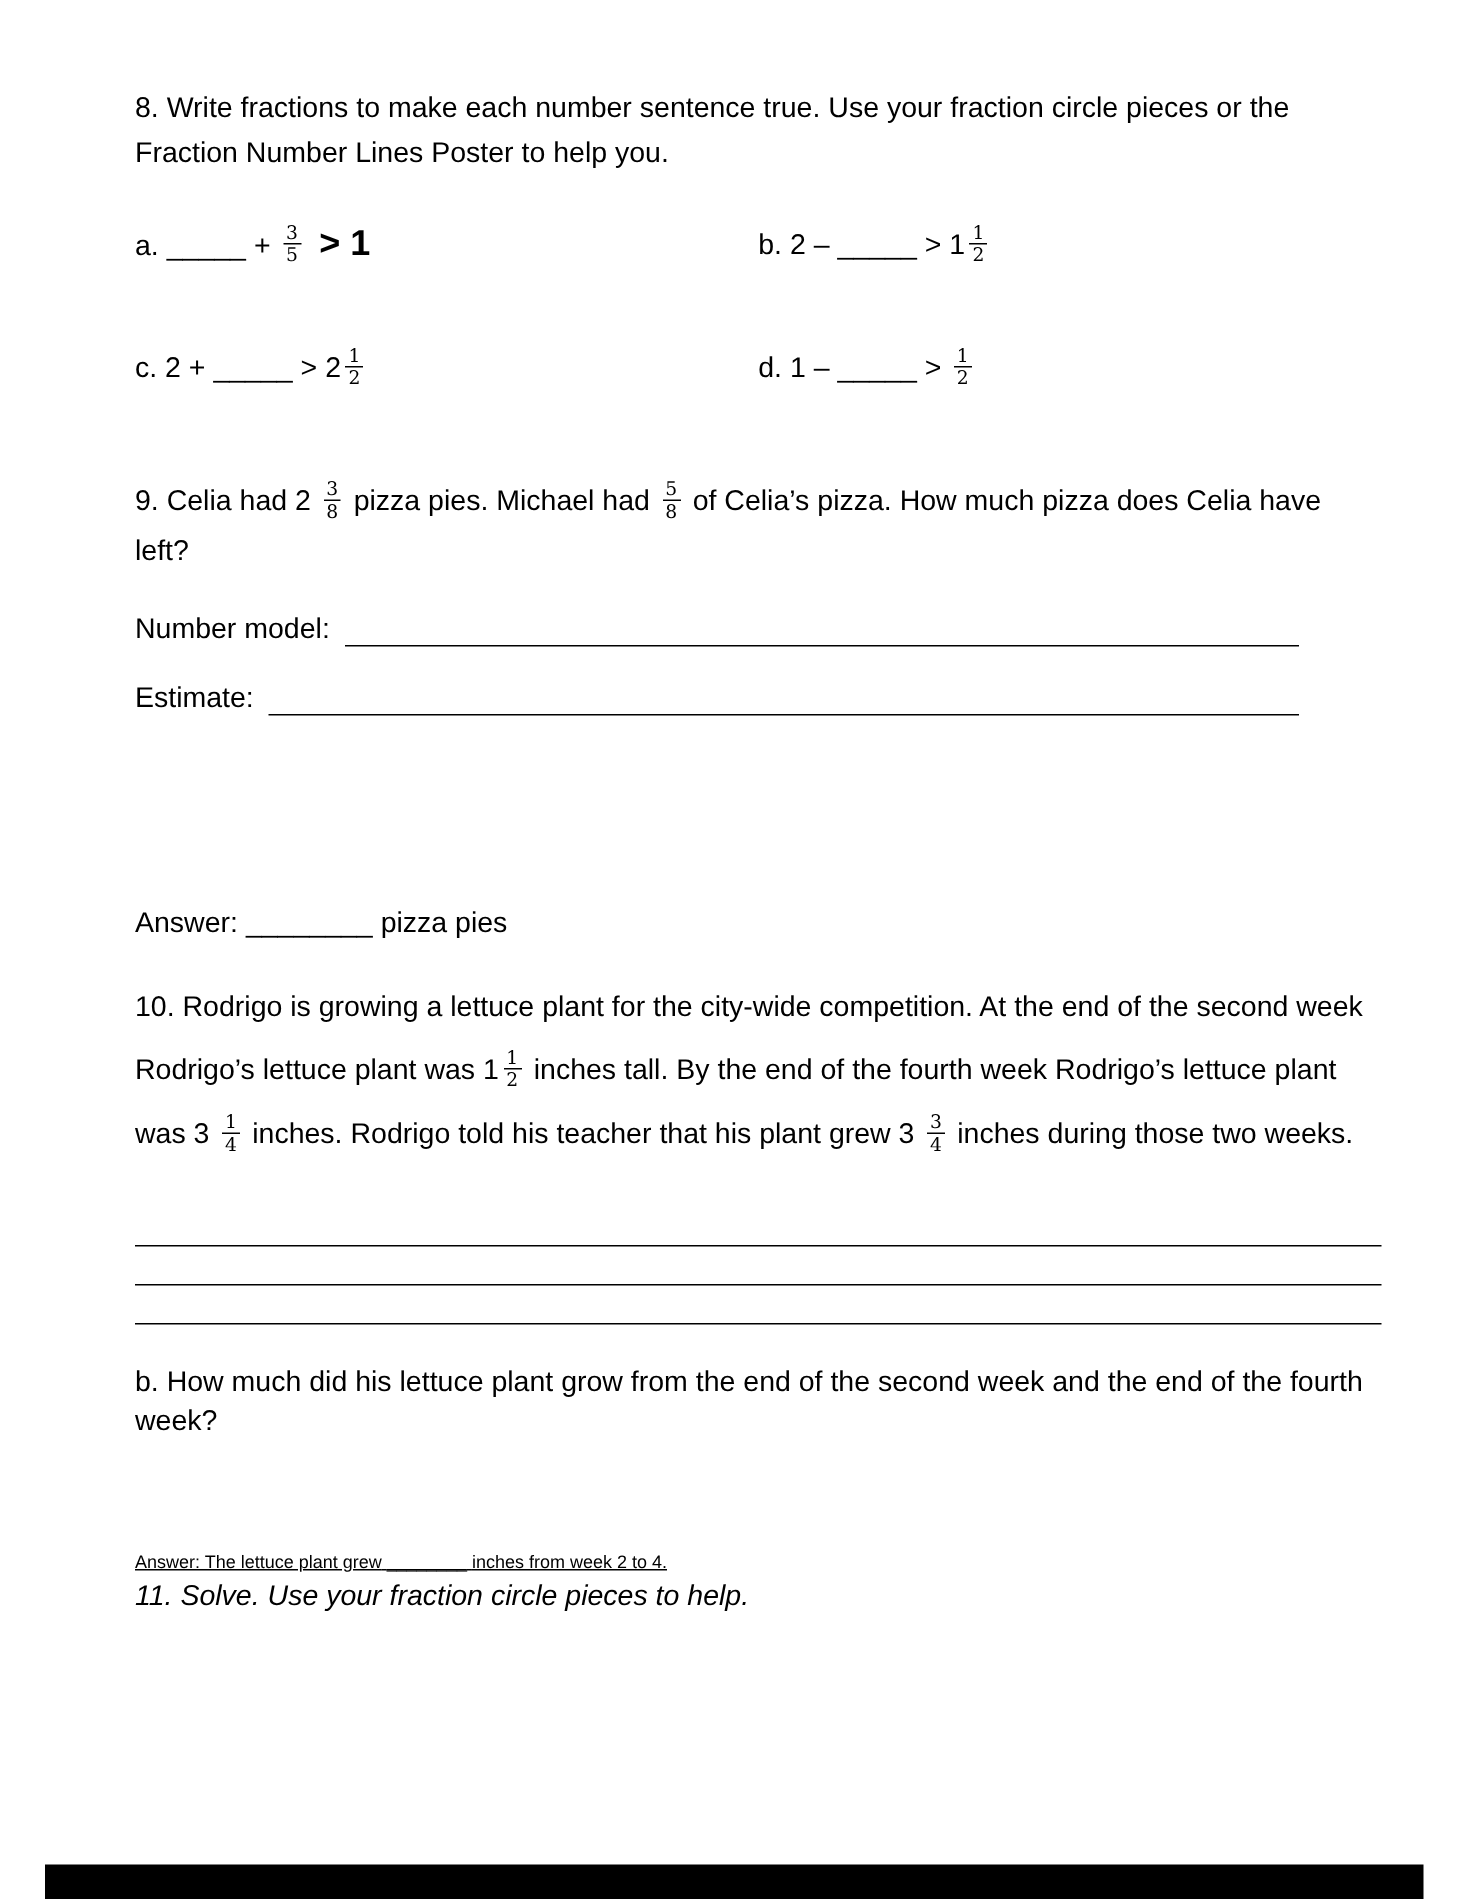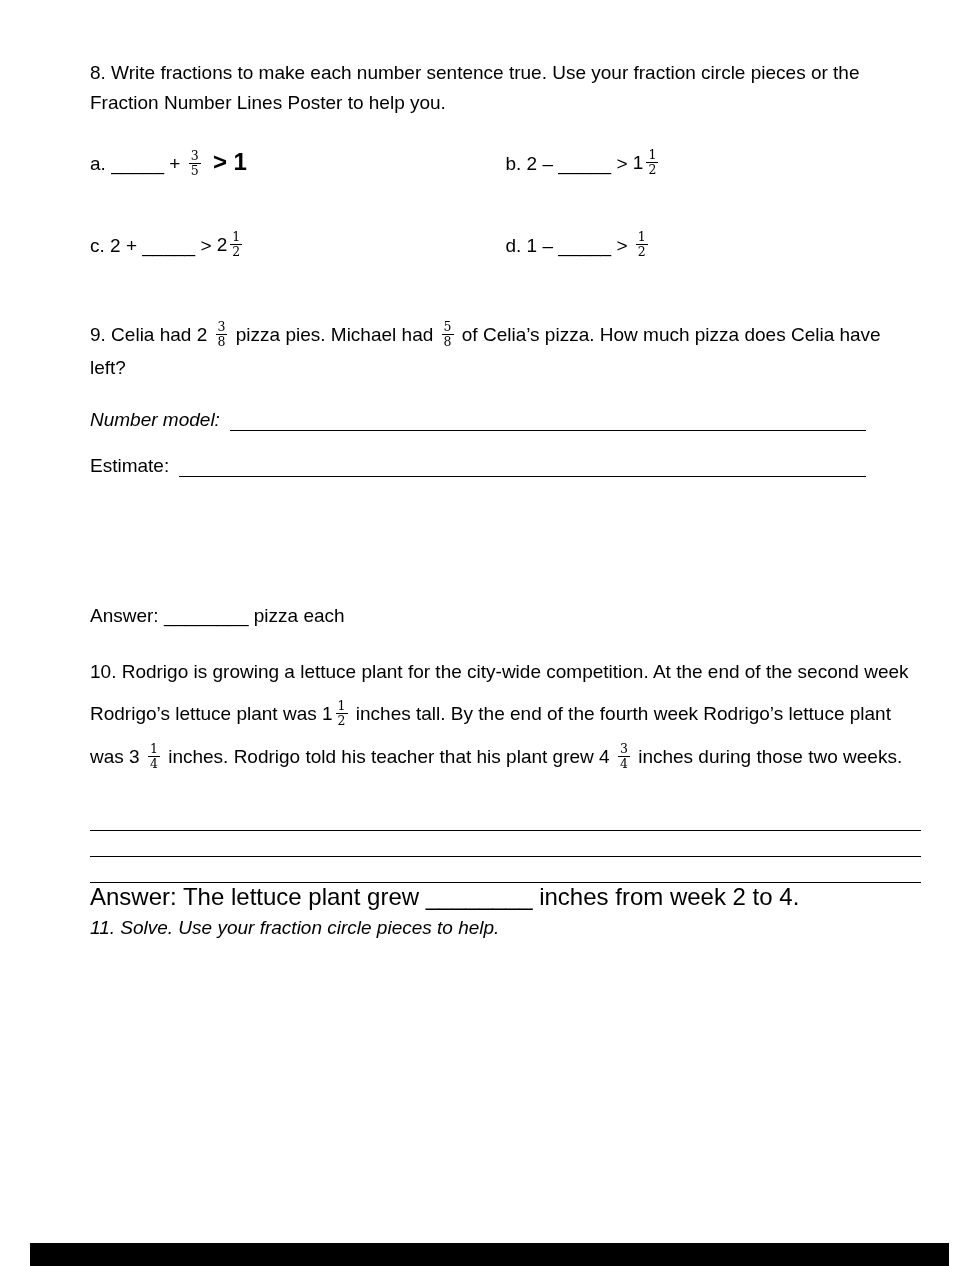--- a/index.html
+++ b/index.html
@@ -33,31 +33,31 @@
   .eq .blank { letter-spacing: 0; }
   .big-result { font-size: 24px; font-weight: bold; margin-left: 4px; }
 
   
   .q9-para { margin-top: 54px; line-height: 1.75; }
   .write-line { display: flex; align-items: flex-end; font-size: 19px; }
   .write-line .line {
     flex: 1; border-bottom: 1.6px solid #000;
     margin-left: 10px; height: 22px;
   }
-  .nm-line { margin-top: 24px; margin-right: 55px; font-style: italic; }
+  .nm-line { margin-top: 24px; margin-right: 55px; }
   .est-line { margin-top: 24px; margin-right: 55px; }
   .q9-answer { margin-top: 128px; font-size: 19px; }
 
   
   .q10-para { margin-top: 24px; font-size: 19px; line-height: 2.25; }
   .q10-a { margin-top: 20px; font-size: 19px; }
   .lines-block { margin-top: 26px; }
   .answer-rule { height: 26px; border-bottom: 1.6px solid #000; }
   .q10-b { margin-top: 26px; font-size: 19px; line-height: 1.4; max-width: 830px; }
-  .q10-answer { font-size: 24px; }
+  .q10-answer { margin-top: 72px; font-size: 12px; text-decoration: underline; }
 
   
   .q11-prompt { margin-top: 6px; font-size: 19px; font-style: italic; }
 
   
   .bottom-bar {
     position: absolute; left: 30px; top: 1243px;
     width: 919px; height: 23px; background: #000;
   }
 </style>
@@ -134,50 +134,51 @@
     </div>
 
     <div class="write-line est-line">
       <span>Estimate:</span>
       <span class="line"></span>
     </div>
 
     <p class="q9-answer">
       <span>Answer:</span>
       <span class="blank">________</span>
-      <span>pizza each</span>
+      <span>pizza pies</span>
     </p>
   </section>
 
   <section>
     <p class="q10-para">
       <span>10. Rodrigo is growing a lettuce plant for the city-wide competition. At the end of the second week Rodrigo’s lettuce plant was 1</span><span class="frac">
           <span class="num">1</span>
           <span class="den">2</span>
         </span>
       <span>inches tall. By the end of the fourth week Rodrigo’s lettuce plant was 3</span>
       <span class="frac">
           <span class="num">1</span>
           <span class="den">4</span>
         </span>
-      <span>inches. Rodrigo told his teacher that his plant grew 4</span>
+      <span>inches. Rodrigo told his teacher that his plant grew 3</span>
       <span class="frac">
           <span class="num">3</span>
           <span class="den">4</span>
         </span>
       <span>inches during those two weeks.</span>
     </p>
 
 
     <div class="lines-block">
       <div class="answer-rule"></div>
       <div class="answer-rule"></div>
       <div class="answer-rule"></div>
     </div>
 
+    <p class="q10-b">b. How much did his lettuce plant grow from the end of the second week and the end of the fourth week?</p>
 
     <p class="q10-answer">
       <span>Answer: The lettuce plant grew</span>
       <span class="blank">________</span>
       <span>inches from week 2 to 4.</span>
     </p>
   </section>
 
   <section>
     <p class="q11-prompt">11. Solve. Use your fraction circle pieces to help.</p>

